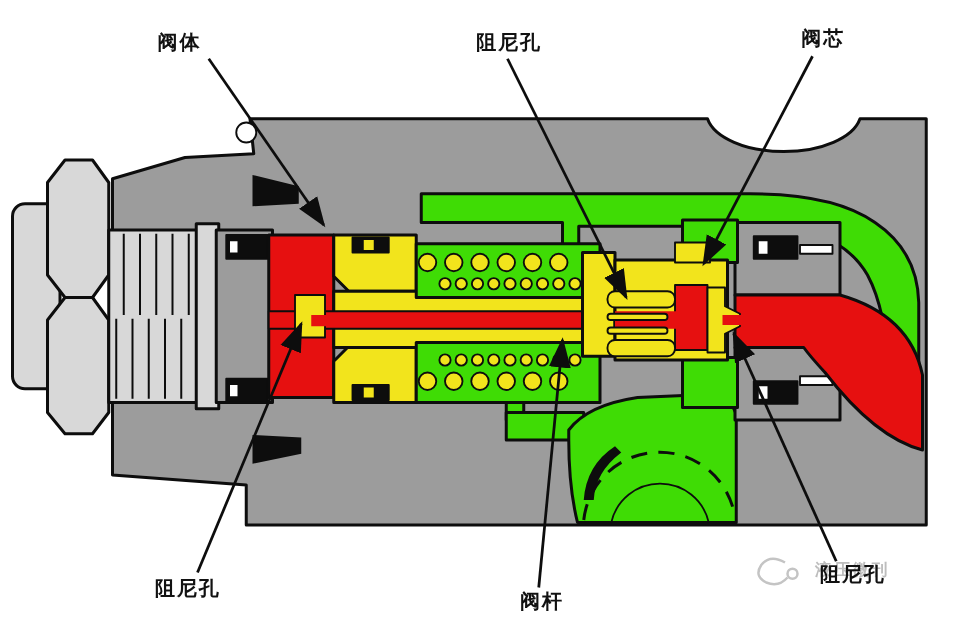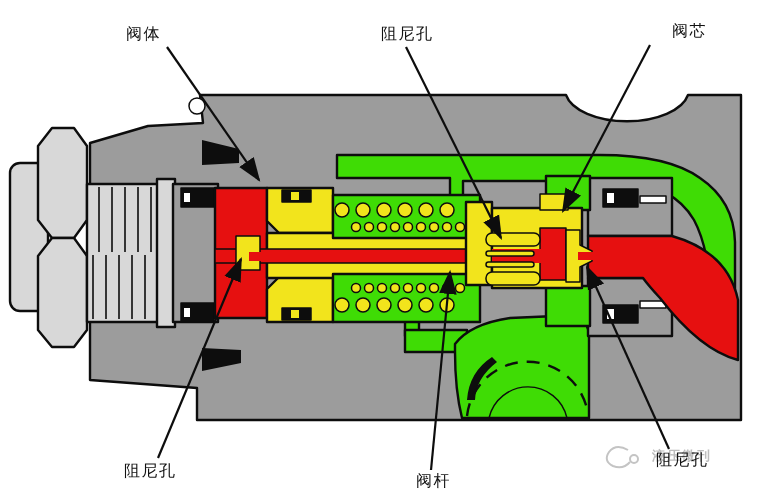--- a/index.html
+++ b/index.html
@@ -4,21 +4,21 @@
 <style>
   html,body{margin:0;padding:0;background:#fff;}
   .stage{
     position:relative;width:770px;height:500px;overflow:hidden;
     background:var(--c-background,#fff);
     font-family:"DejaVu Sans","Liberation Sans",sans-serif;
   }
   .stage svg{position:absolute;left:0;top:0;}
   .lbl{
     position:absolute;z-index:5;color:#111;font-size:16px;
-    letter-spacing:1.5px;white-space:nowrap;font-weight:400;
+    letter-spacing:1.5px;white-space:nowrap;font-weight:700;
   }
   .watermark{
     position:absolute;z-index:4;color:var(--c-watermark,#bdbdbd);
     font-size:13px;letter-spacing:2px;white-space:nowrap;font-weight:700;
   }
   
   .fB{fill:var(--c-body)}   .fL{fill:var(--c-light)}
   .fR{fill:var(--c-red)}    .fY{fill:var(--c-yellow)}
   .fG{fill:var(--c-green)}  .fK{fill:var(--c-black)}
   .fW{fill:var(--c-white)}
@@ -176,19 +176,19 @@
     </g>
 
     <g stroke="#c4c4c4" stroke-width="2" fill="none">
       <path d="M628,450 q-12,-7 -19,2 q-6,9 4,14 q10,4 17,-4"></path>
       <circle cx="634" cy="459" r="4"></circle>
     </g>
   </svg>
 
   <div class="lbl" style="left:126px;top:24px">阀体</div>
   <div class="lbl" style="left:381px;top:24px">阻尼孔</div>
-  <div class="lbl" style="left:672px;top:21px">阀芯</div>
+  <div class="lbl" style="left:641px;top:21px">阀芯</div>
   <div class="lbl" style="left:124px;top:461px">阻尼孔</div>
   <div class="lbl" style="left:416px;top:471px">阀杆</div>
   <div class="lbl" style="left:656px;top:450px">阻尼孔</div>
 
   <div class="watermark" style="left:652px;top:447px">液压微刊</div>
 </div>
 
 </body></html>

